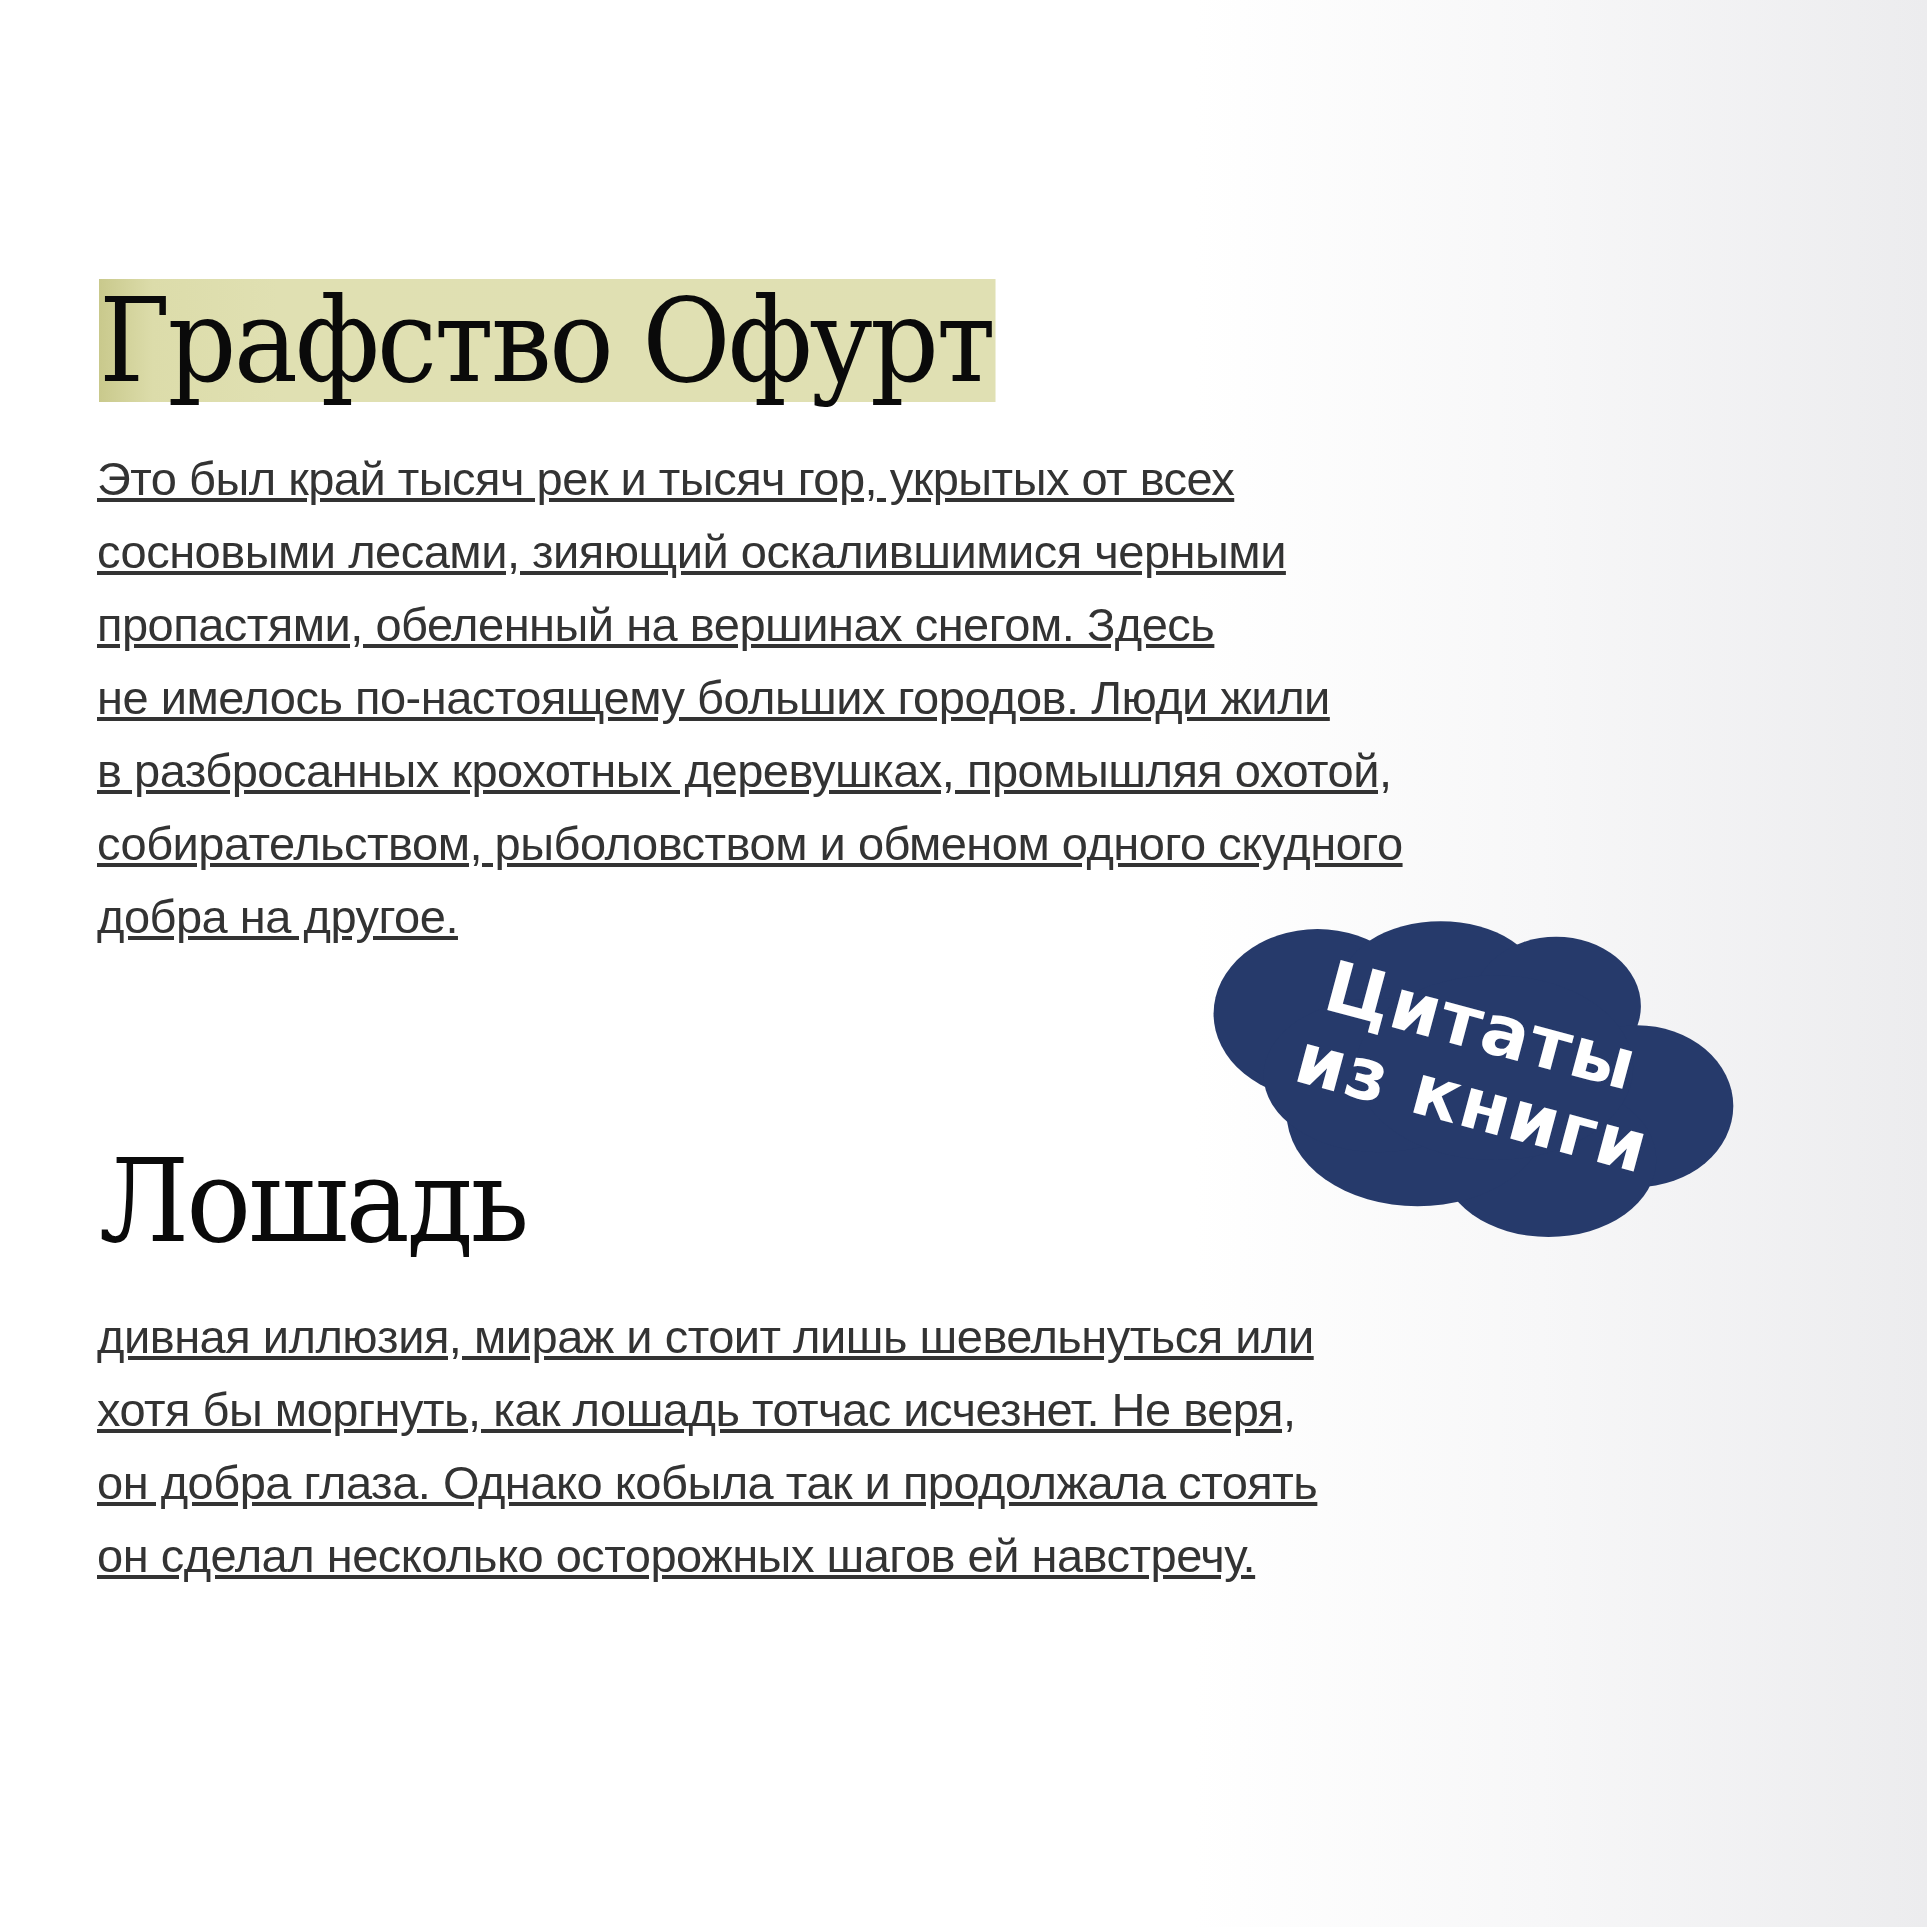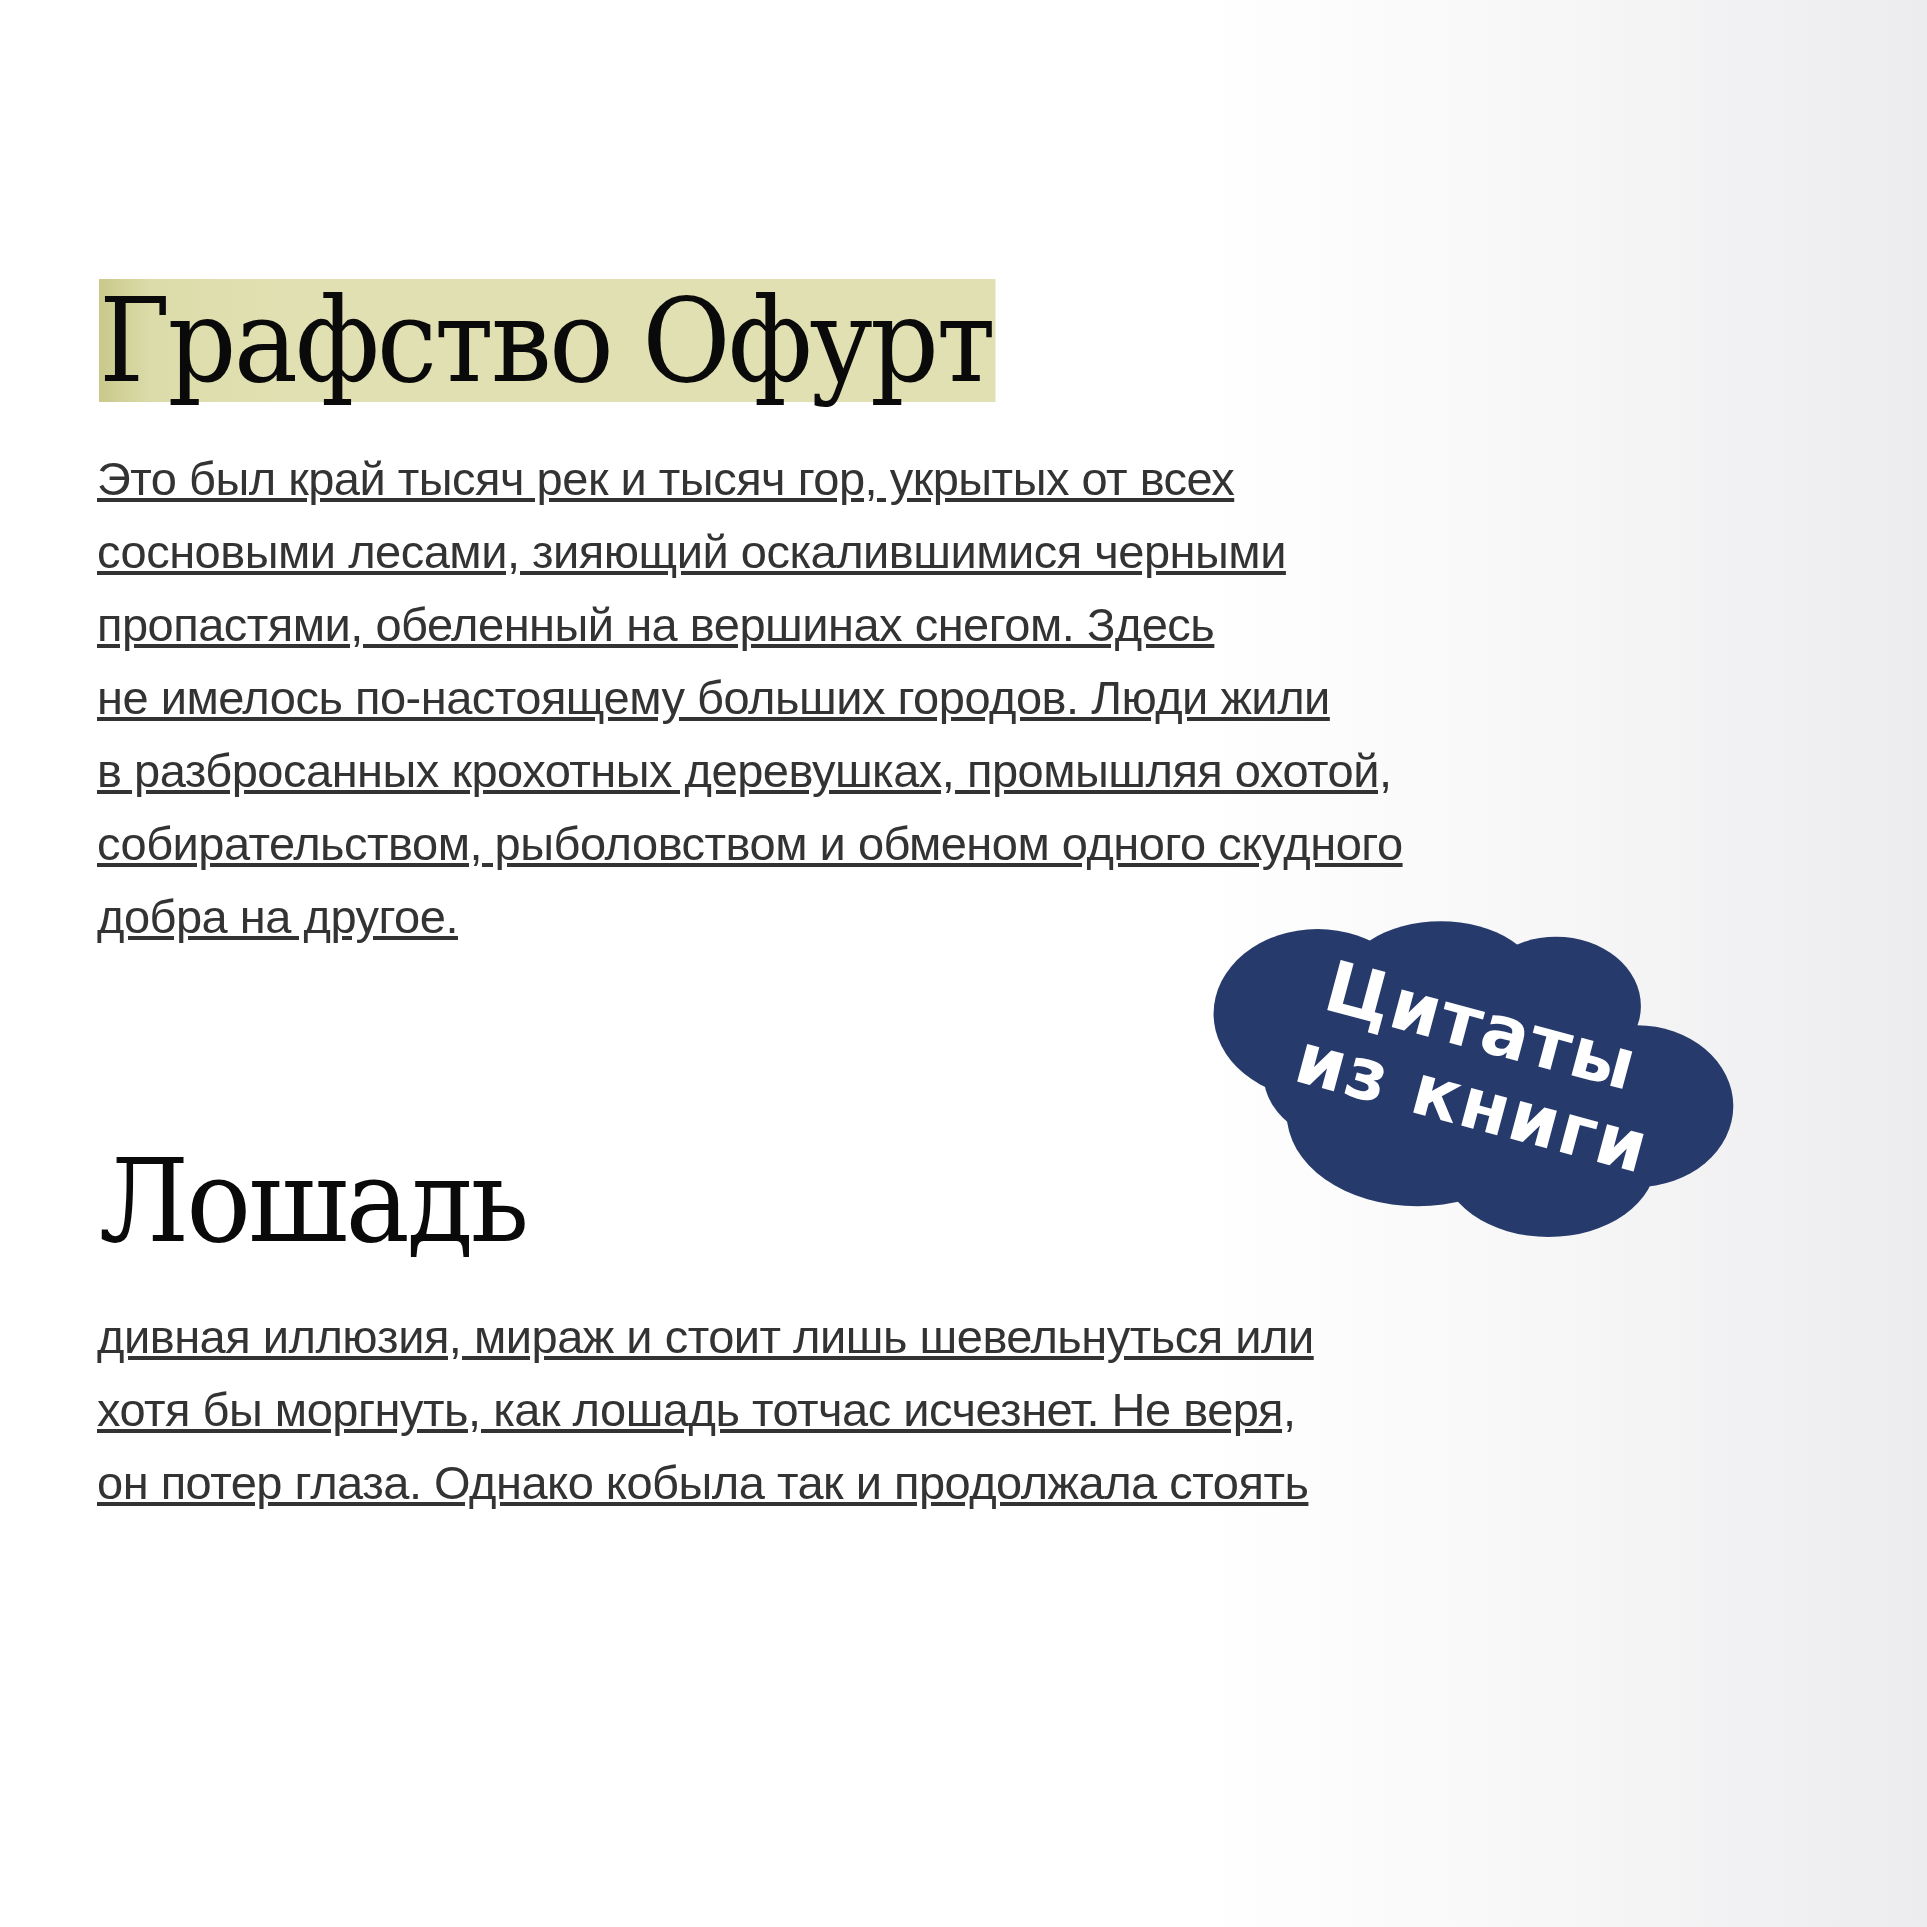--- a/index.html
+++ b/index.html
@@ -132,17 +132,18 @@
       <span>Цитаты</span>
       <span>из книги</span>
     </div>
   </div>
 
   <h1 class="section-title title-2">Лошадь</h1>
 
   <p class="para para-2">
     <span class="line">дивная иллюзия, мираж и стоит лишь шевельнуться или</span>
     <span class="line">хотя бы моргнуть, как лошадь тотчас исчезнет. Не веря,</span>
-    <span class="line">он потер глаза. Однако кобыла так и продолжала стоять</span>
+    <span class="line">он добра глаза. Однако кобыла так и продолжала стоять</span>
+    <span class="line">он сделал несколько осторожных шагов ей навстречу.</span>
   </p>
 
 </div>
 
 
 </body></html>

